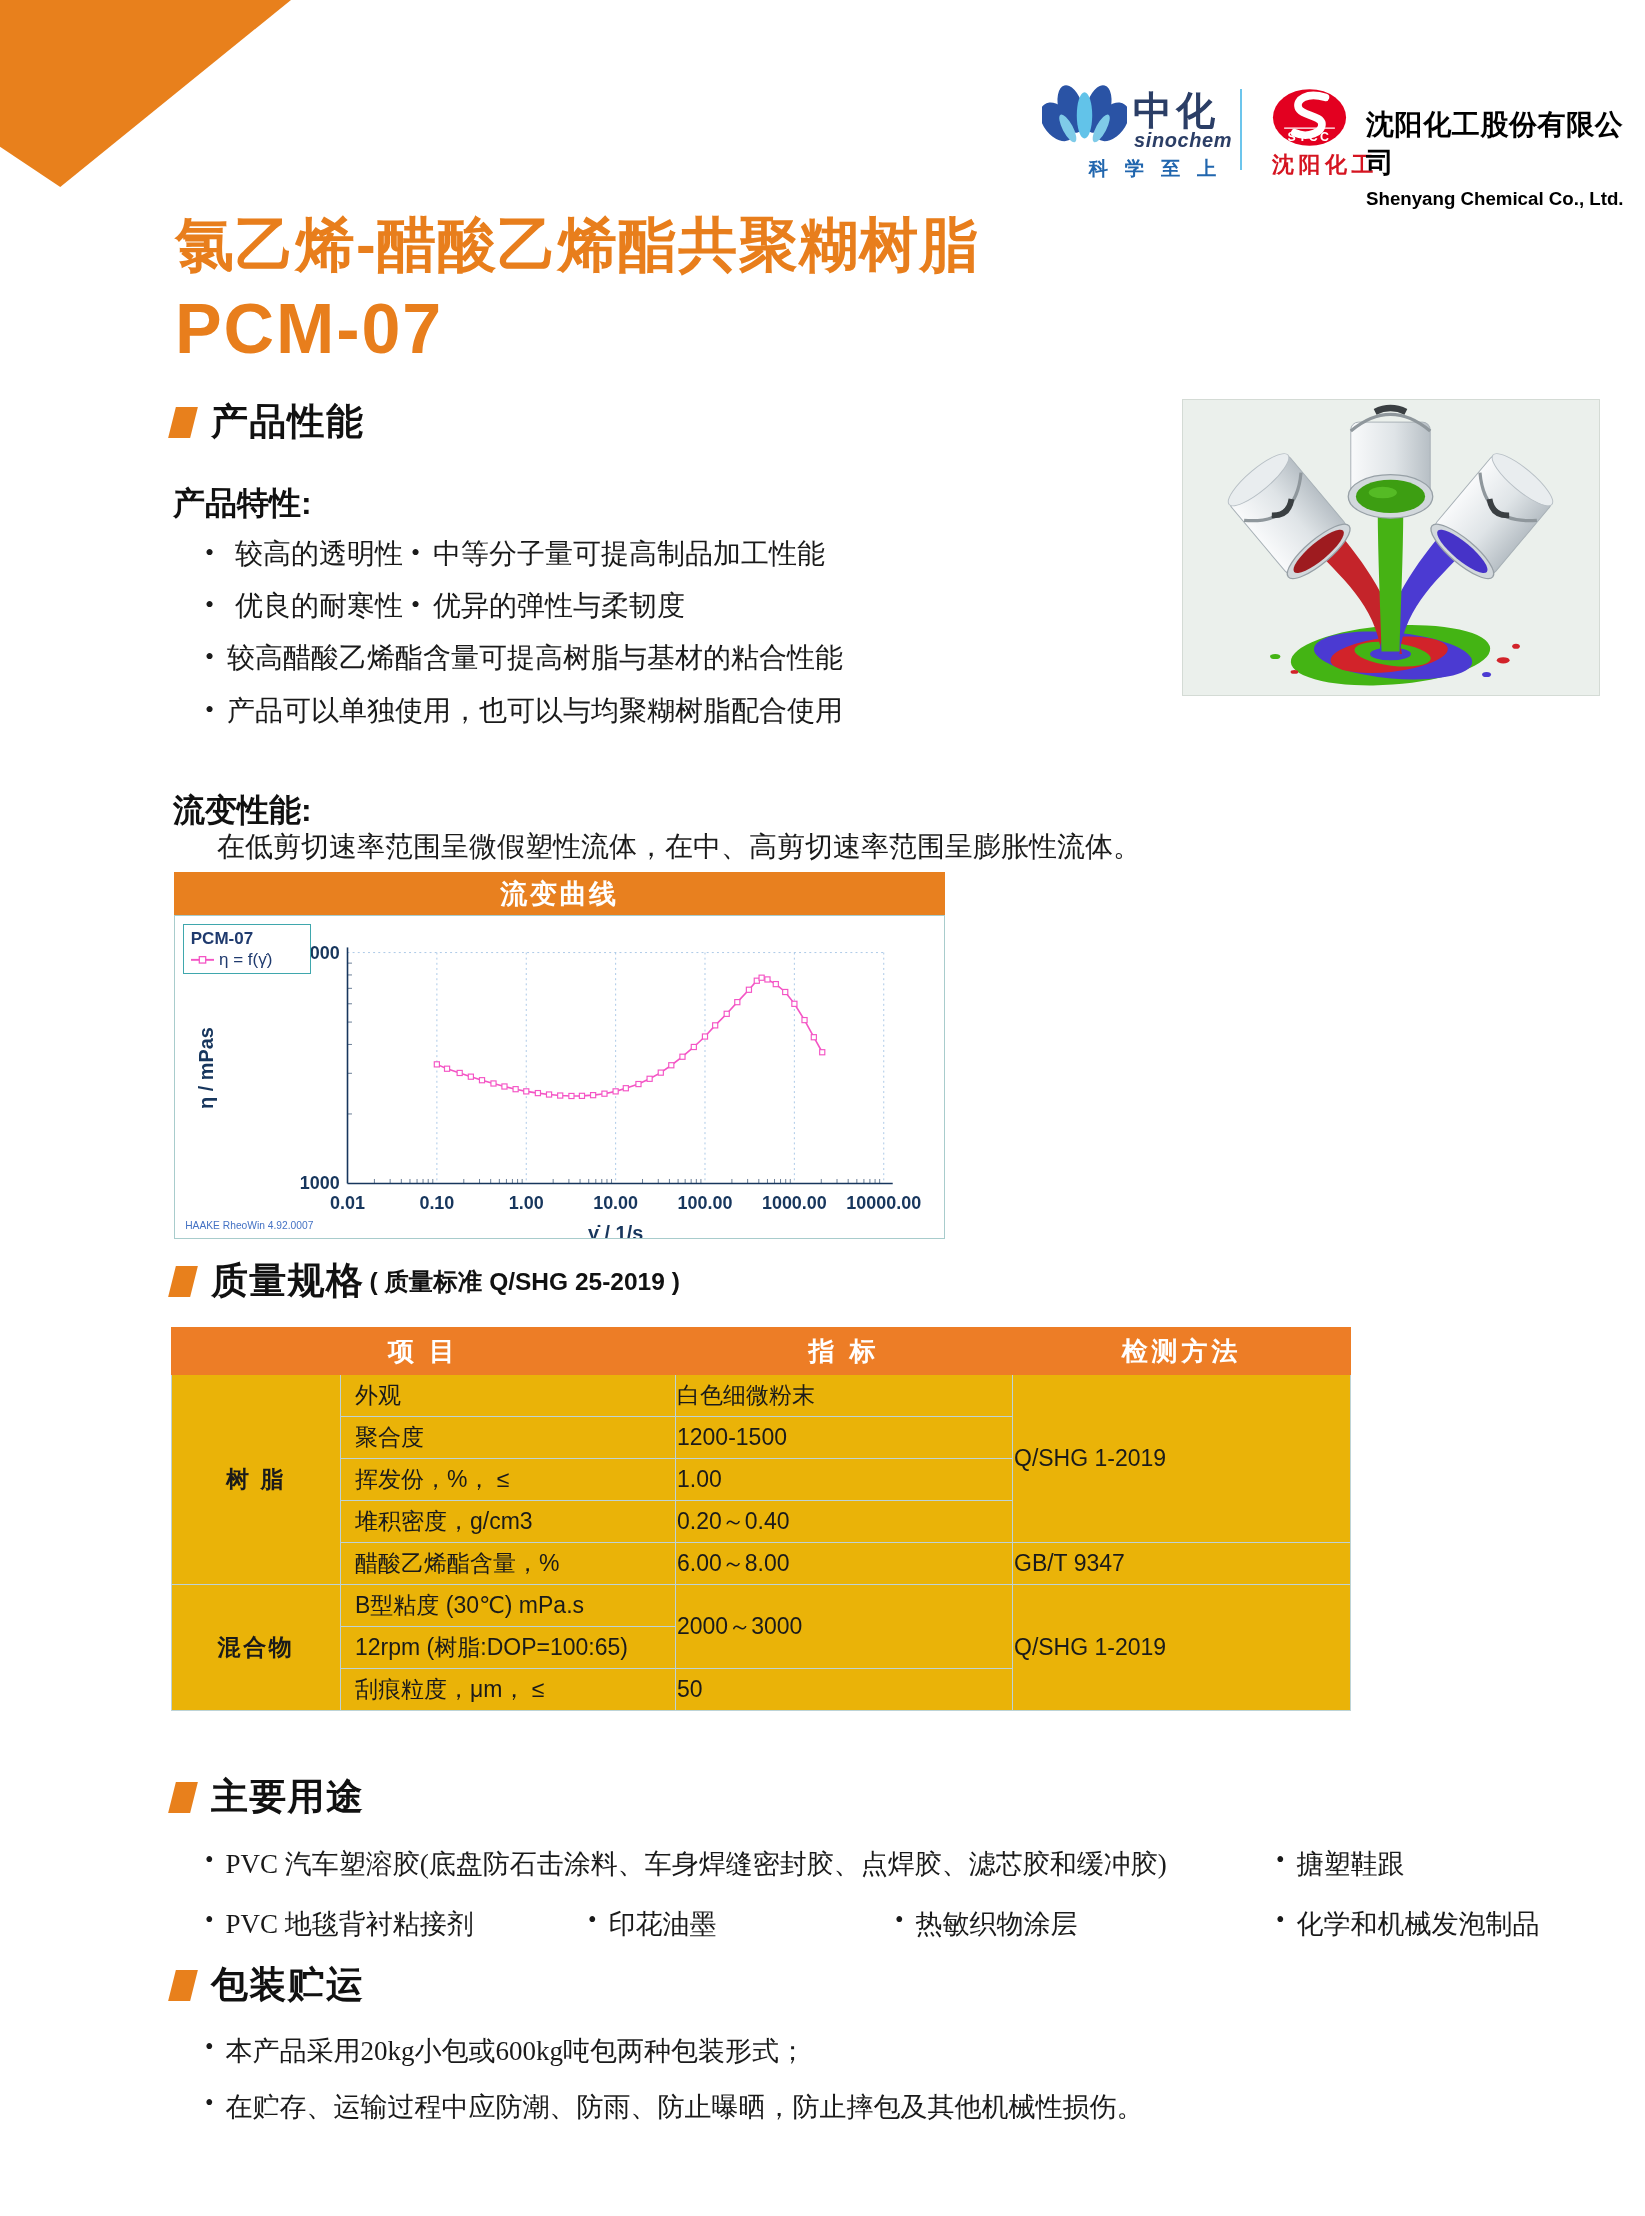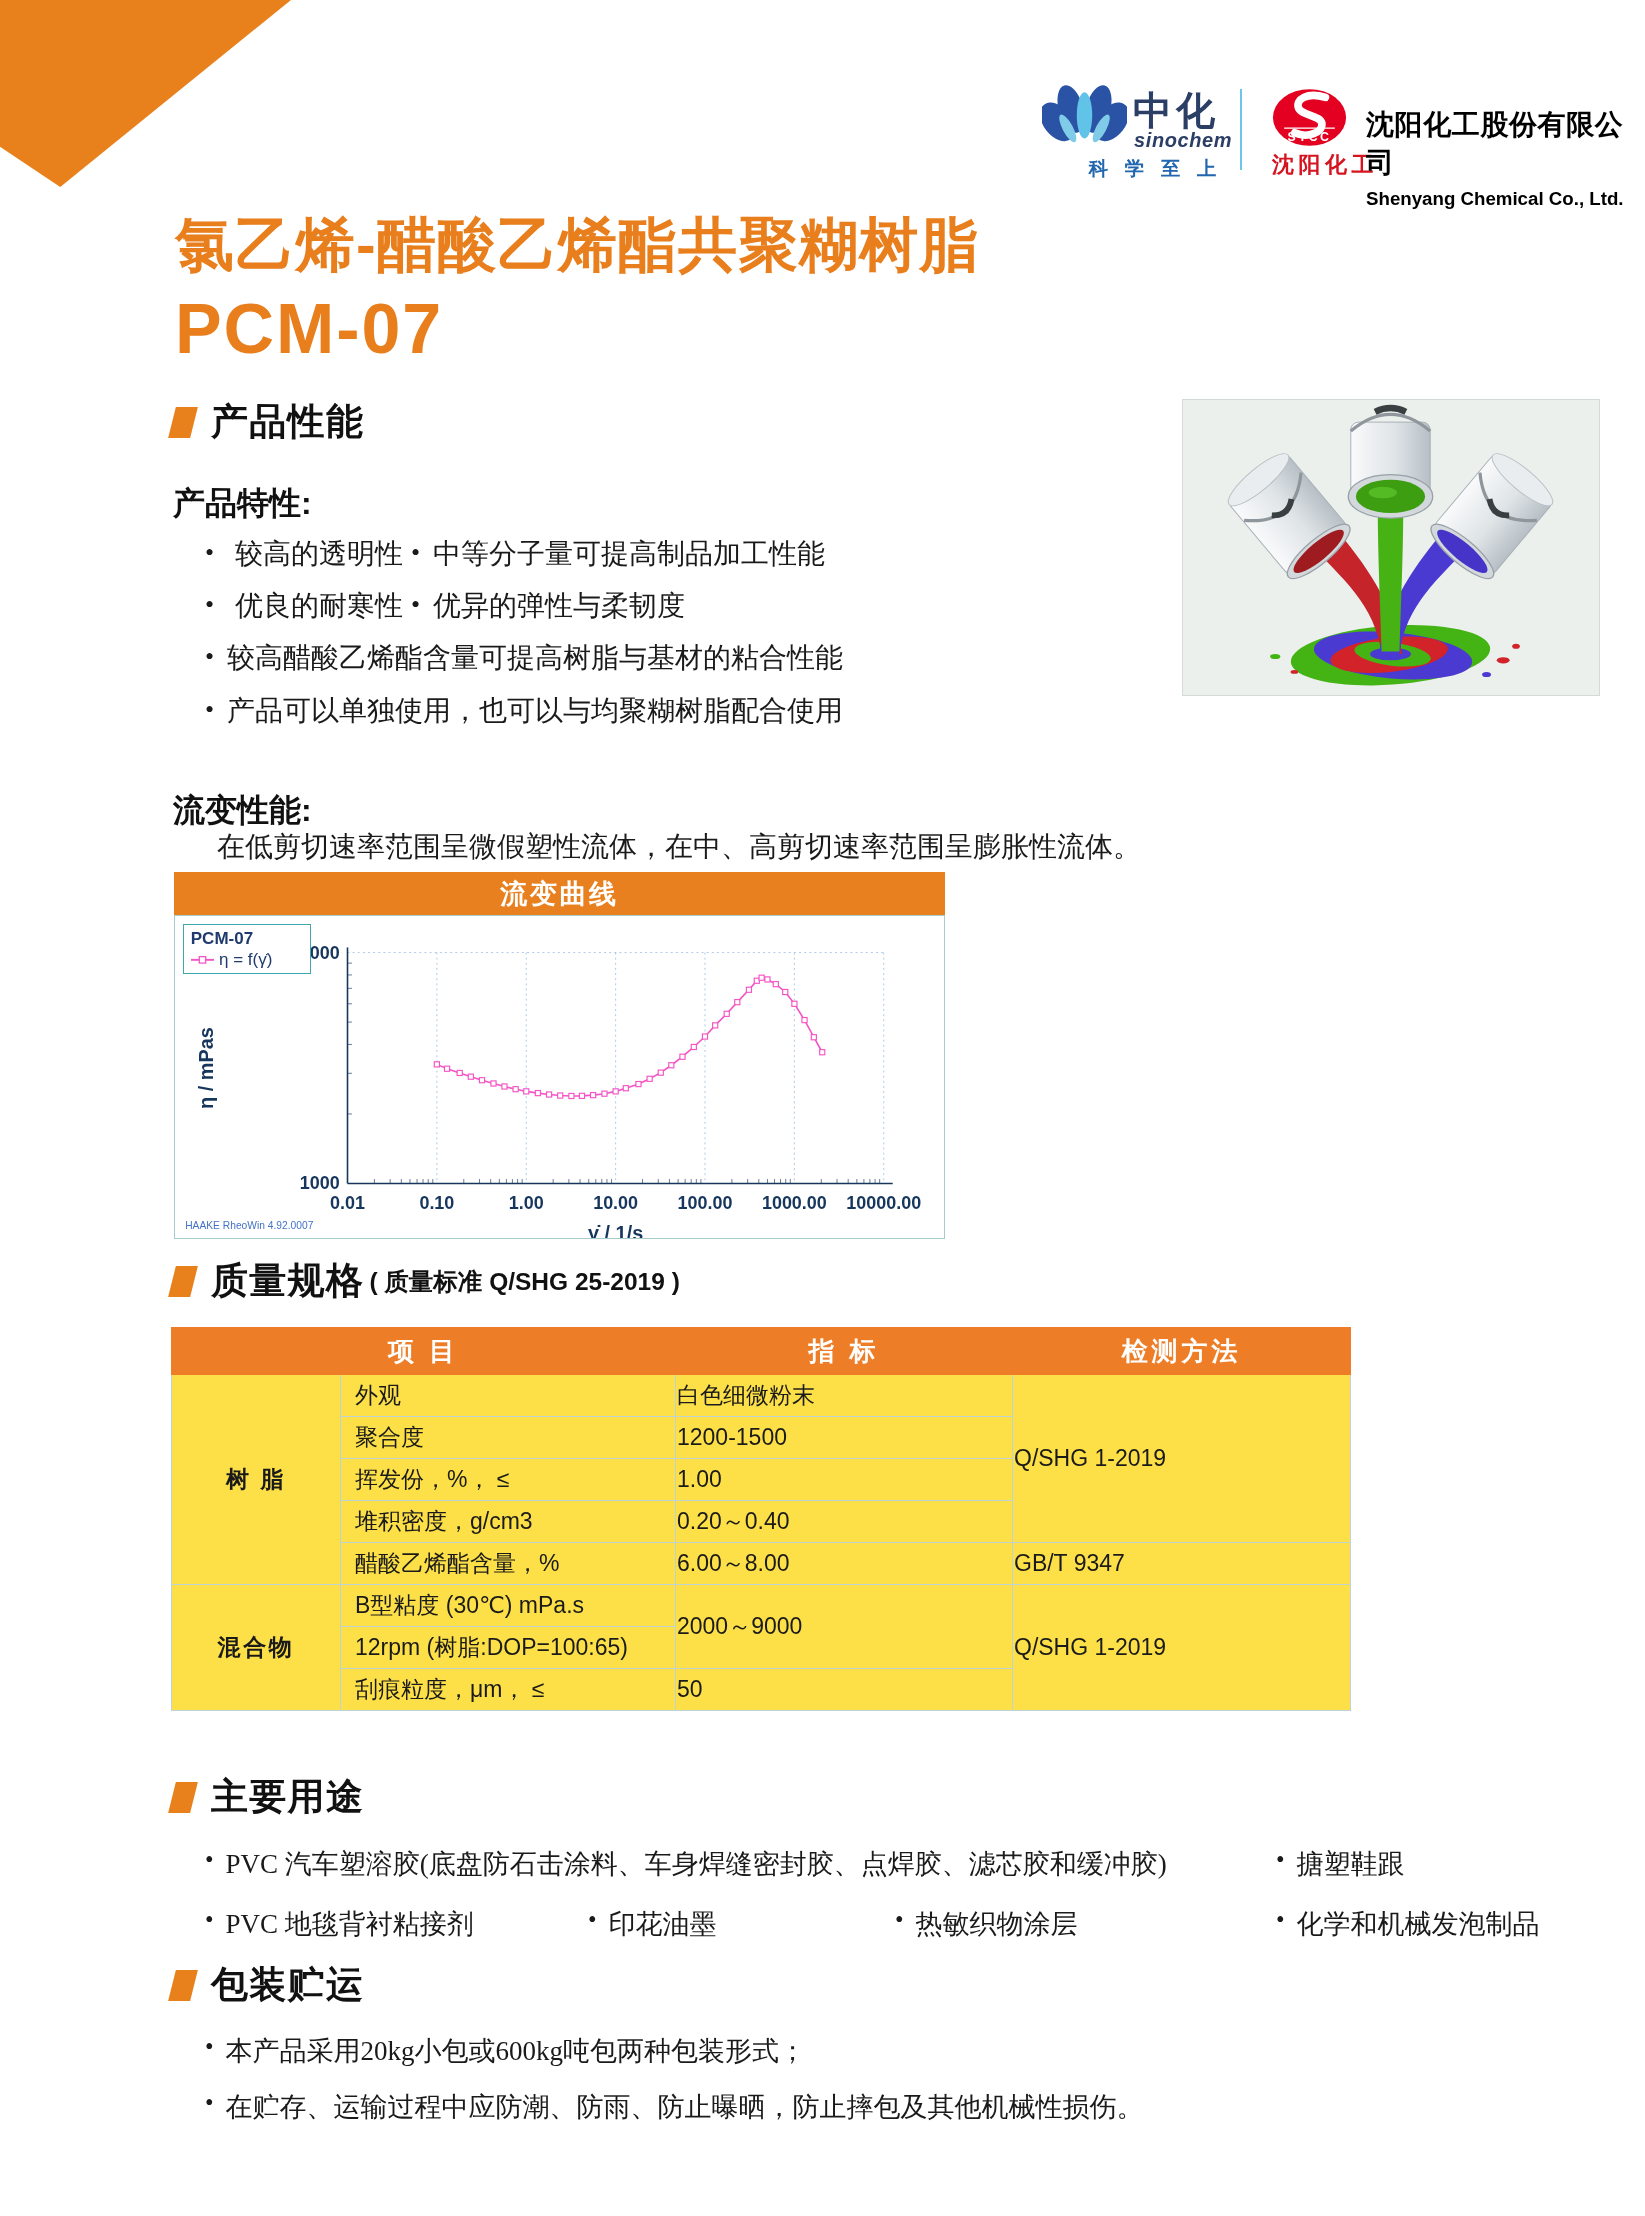--- a/index.html
+++ b/index.html
@@ -76,21 +76,21 @@
   .plot-svg text.watermark{font-size:16px;fill:#4472C4;font-family:"Liberation Sans",sans-serif;}
 
   
   .spec-table{position:absolute;left:171px;top:1327px;width:1179px;
               border-collapse:collapse;table-layout:fixed;}
   .spec-table col.c1{width:169px;} .spec-table col.c2{width:335px;}
   .spec-table col.c3{width:337px;} .spec-table col.c4{width:338px;}
   .spec-table th{background:#ED7D26;color:#fff;font-size:26px;font-weight:700;
                  height:44px;letter-spacing:3.9px;border:1.3px solid #ED7D26;}
   .spec-table td{border:1.3px solid #BDD3D6;font-size:23px;color:#1a1a1a;height:39px;
-                 background:#fde047;}
+                 background:#eab308;}
   .spec-table{border:1.9px solid #94A7AB;}
   td.group{text-align:center;font-weight:700;letter-spacing:2.6px;}
   td.item{text-align:left;padding-left:14px;}
   td.val,td.method{text-align:left;}
   tr.group-sep td{border-top:1.9px solid #9AB3B6;}
 
   
   .use-item{position:absolute;font-size:27px;color:#1a1a1a;
             font-family:"Liberation Serif","DejaVu Serif",serif;padding-left:20.6px;}
   .use-item:before{content:"•";position:absolute;left:0;top:0;font-size:24.5px;}
@@ -400,21 +400,21 @@
       <td class="val">0.20～0.40</td>
     </tr>
     <tr>
       <td class="item">醋酸乙烯酯含量，%</td>
       <td class="val">6.00～8.00</td>
       <td class="method">GB/T 9347</td>
     </tr>
     <tr class="group-sep">
       <td class="group" rowspan="3">混合物</td>
       <td class="item">B型粘度 (30℃) mPa.s</td>
-      <td class="val" rowspan="2">2000～9000</td>
+      <td class="val" rowspan="2">2000～3000</td>
       <td class="method" rowspan="3">Q/SHG 1-2019</td>
     </tr>
     <tr>
       <td class="item">12rpm (树脂:DOP=100:65)</td>
     </tr>
     <tr>
       <td class="item">刮痕粒度，μm， ≤</td>
       <td class="val">50</td>
     </tr>
   </tbody>

